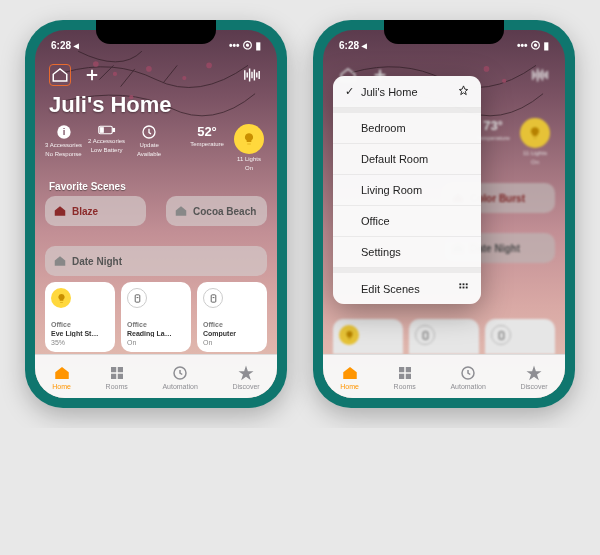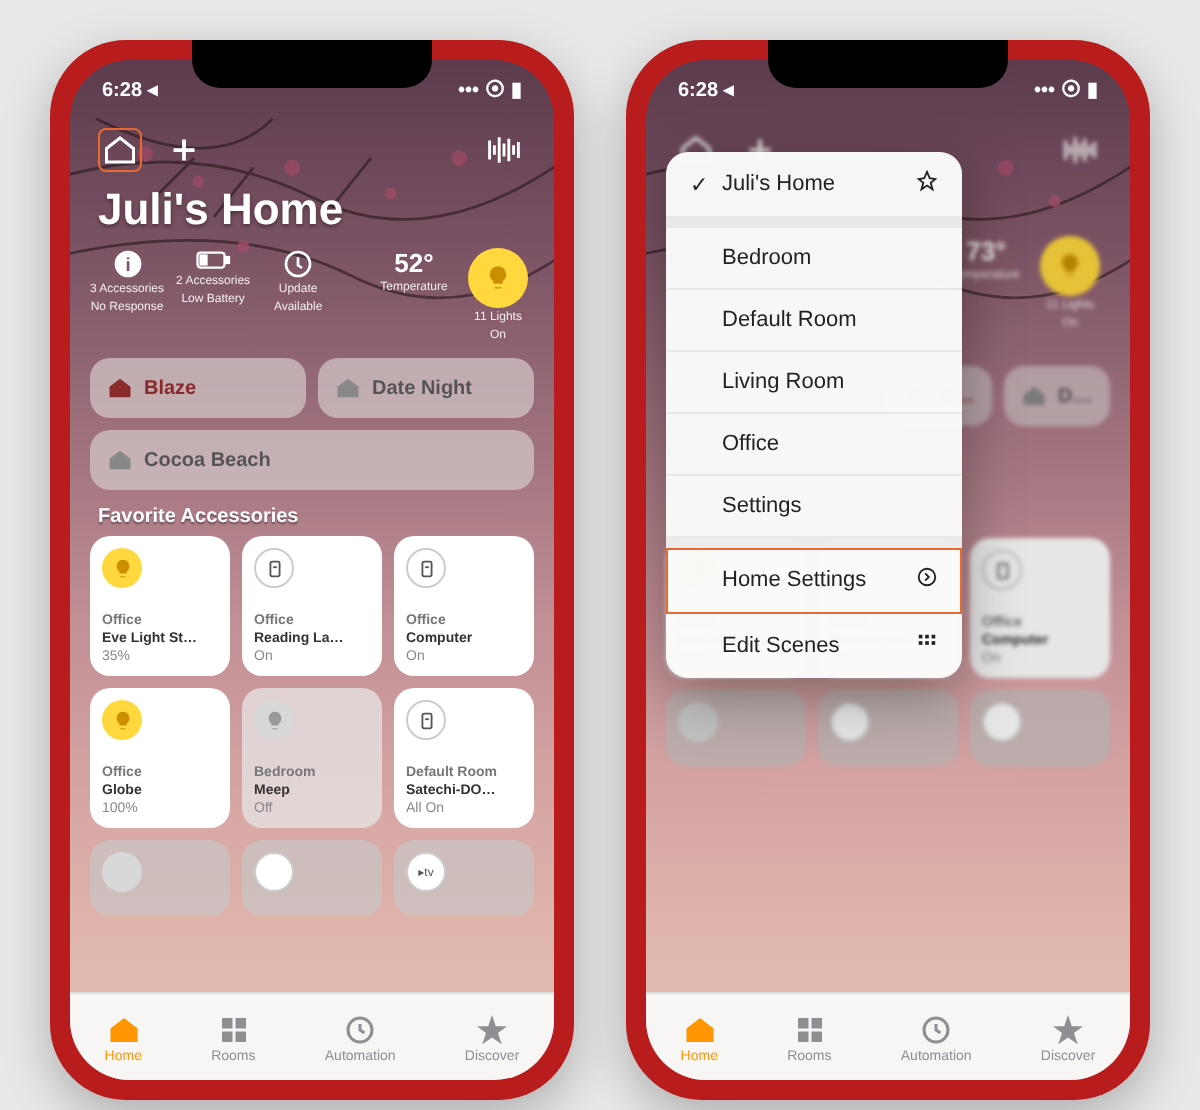--- a/index.html
+++ b/index.html
@@ -1,35 +1,35 @@
 <!DOCTYPE html>
 <html><head>
 <meta charset="utf-8">
 <style>
   * { margin:0; padding:0; box-sizing:border-box; font-family:-apple-system,Helvetica,Arial,sans-serif; }
   body { background:#e8e8e8; display:flex; gap:26px; justify-content:center; padding:20px; }
-  .phone { width:262px; height:530px; background:#b91c1c; border-radius:38px; padding:10px; position:relative; box-shadow:0 8px 24px rgba(0,0,0,.25); }
+  .phone { width:262px; height:388px; background:#0f766e; border-radius:38px; padding:10px; position:relative; box-shadow:0 8px 24px rgba(0,0,0,.25); }
   .notch { position:absolute; top:0; left:50%; transform:translateX(-50%); width:120px; height:24px; background:#000; border-radius:0 0 14px 14px; z-index:50; }
   .screen { width:100%; height:100%; border-radius:30px; overflow:hidden; position:relative; background:linear-gradient(180deg,#5b3b4d 0%,#7a5263 18%,#9b6e7a 35%,#c28f95 55%,#d9a9a5 75%,#e6c4b5 100%); }
   .branches { position:absolute; inset:0; pointer-events:none; opacity:.7; }
   .branches svg { width:100%; height:100%; }
   .statusbar { position:absolute; top:0; left:0; right:0; height:30px; display:flex; justify-content:space-between; align-items:center; padding:0 16px; font-size:10px; color:#fff; font-weight:600; z-index:40; }
   .sb-right { display:flex; gap:3px; align-items:center; }
   .content { position:relative; z-index:10; padding-top:34px; height:calc(100% - 44px); overflow:hidden; }
   .tophdr { display:flex; justify-content:space-between; padding:0 14px 6px; align-items:center; }
   .tophdr .left { display:flex; gap:10px; align-items:center; }
   .icbtn { width:22px; height:22px; display:flex; align-items:center; justify-content:center; color:#fff; }
   .title { color:#fff; font-size:22px; font-weight:700; padding:0 14px 6px; text-shadow:0 1px 2px rgba(0,0,0,.4); }
   .statusrow { display:flex; gap:6px; padding:0 10px 8px; align-items:flex-start; }
   .statcard { flex:0 0 auto; display:flex; flex-direction:column; align-items:center; gap:2px; min-width:36px; }
   .statcard .big { font-size:13px; color:#fff; font-weight:600; }
   .statcard .sub { font-size:6px; color:#fff; text-align:center; line-height:1.1; max-width:40px; opacity:.9; }
   .statcircle { width:30px; height:30px; border-radius:50%; background:#ffd83d; display:flex; align-items:center; justify-content:center; }
   .section-label { color:#fff; font-size:10px; font-weight:600; padding:2px 14px 4px; text-shadow:0 1px 1px rgba(0,0,0,.4); }
-  .scenes { display:flex; flex-wrap:wrap; gap:6px; padding:0 10px 6px; }
+  .scenes { display:flex; flex-wrap:wrap; gap:20px; padding:0 10px 6px; }
   .scene { flex:1 1 45%; background:rgba(210,200,200,.72); border-radius:10px; padding:8px 8px; display:flex; align-items:center; gap:5px; font-size:10px; font-weight:600; color:#555; min-width:0; }
   .scene.first .nm { color:#8b2a2a; }
   .scene .ic { width:14px; height:14px; flex:0 0 auto; }
   .scene .nm { white-space:nowrap; overflow:hidden; text-overflow:ellipsis; }
   .accgrid { display:grid; grid-template-columns:repeat(3,1fr); gap:6px; padding:0 10px; }
   .acc { background:#fff; border-radius:10px; padding:6px; display:flex; flex-direction:column; gap:2px; aspect-ratio:1/1; }
   .acc.dim { background:rgba(230,225,225,.8); }
   .acc .aic { width:20px; height:20px; border-radius:50%; background:#ffd83d; display:flex; align-items:center; justify-content:center; }
   .acc .aic.sw { background:#fff; border:1px solid #ccc; }
   .acc .aic.off { background:#d8d8d8; }
@@ -138,41 +138,41 @@
         <div class="statcard">
           <div class="statcircle">
               <svg width="14" height="14" viewBox="0 0 24 24" fill="#c98f00">
                 <path d="M9 21h6v-1H9v1zm3-19a7 7 0 00-4 12.7V17h8v-2.3A7 7 0 0012 2z"></path>
               </svg>
             </div>
           <span class="sub">11 Lights</span>
           <span class="sub">On</span>
         </div>
       </div>
+      <div class="section-label">Favorite Scenes</div>
       <div class="scenes">
         <div class="scene first">
             <svg class="ic" viewBox="0 0 24 24" fill="#8b2a2a">
               <path d="M3 11L12 4l9 7v9H3z"></path>
             </svg>
             <span class="nm">Blaze</span>
           </div>
         <div class="scene">
             <svg class="ic" viewBox="0 0 24 24" fill="#888">
               <path d="M3 11L12 4l9 7v9H3z"></path>
             </svg>
-            <span class="nm">Date Night</span>
+            <span class="nm">Cocoa Beach</span>
           </div>
         <div class="scene">
             <svg class="ic" viewBox="0 0 24 24" fill="#888">
               <path d="M3 11L12 4l9 7v9H3z"></path>
             </svg>
-            <span class="nm">Cocoa Beach</span>
-          </div>
-      </div>
-      <div class="section-label">Favorite Accessories</div>
+            <span class="nm">Date Night</span>
+          </div>
+      </div>
       <div class="accgrid">
         <div class="acc">
             <div class="aic">
               <svg width="11" height="11" viewBox="0 0 24 24" fill="#c98f00">
                 <path d="M9 21h6v-1H9v1zm3-19a7 7 0 00-4 12.7V17h8v-2.3A7 7 0 0012 2z"></path>
               </svg>
             </div>
             <span class="rm">Office</span>
             <span class="lbl">Eve Light St…</span>
             <span class="st">35%</span>
@@ -433,30 +433,20 @@
             <span>Office</span>
           </span>
         </div>
       <div class="menu-item">
           <span class="ml">
             <span class="check"></span>
             <span>Settings</span>
           </span>
         </div>
       <div class="menu-sep"></div>
-      <div class="menu-item hl">
-          <span class="ml">
-            <span class="check"></span>
-            <span>Home Settings</span>
-          </span>
-          <span><svg width="11" height="11" viewBox="0 0 24 24" fill="none" stroke="#222" stroke-width="2">
-              <circle cx="12" cy="12" r="9"></circle>
-              <path d="M10 8l4 4-4 4"></path>
-            </svg></span>
-        </div>
       <div class="menu-item">
           <span class="ml">
             <span class="check"></span>
             <span>Edit Scenes</span>
           </span>
           <span><svg width="11" height="11" viewBox="0 0 24 24" fill="#222">
               <rect x="3" y="3" width="4" height="4"></rect>
               <rect x="10" y="3" width="4" height="4"></rect>
               <rect x="17" y="3" width="4" height="4"></rect>
               <rect x="3" y="10" width="4" height="4"></rect>

